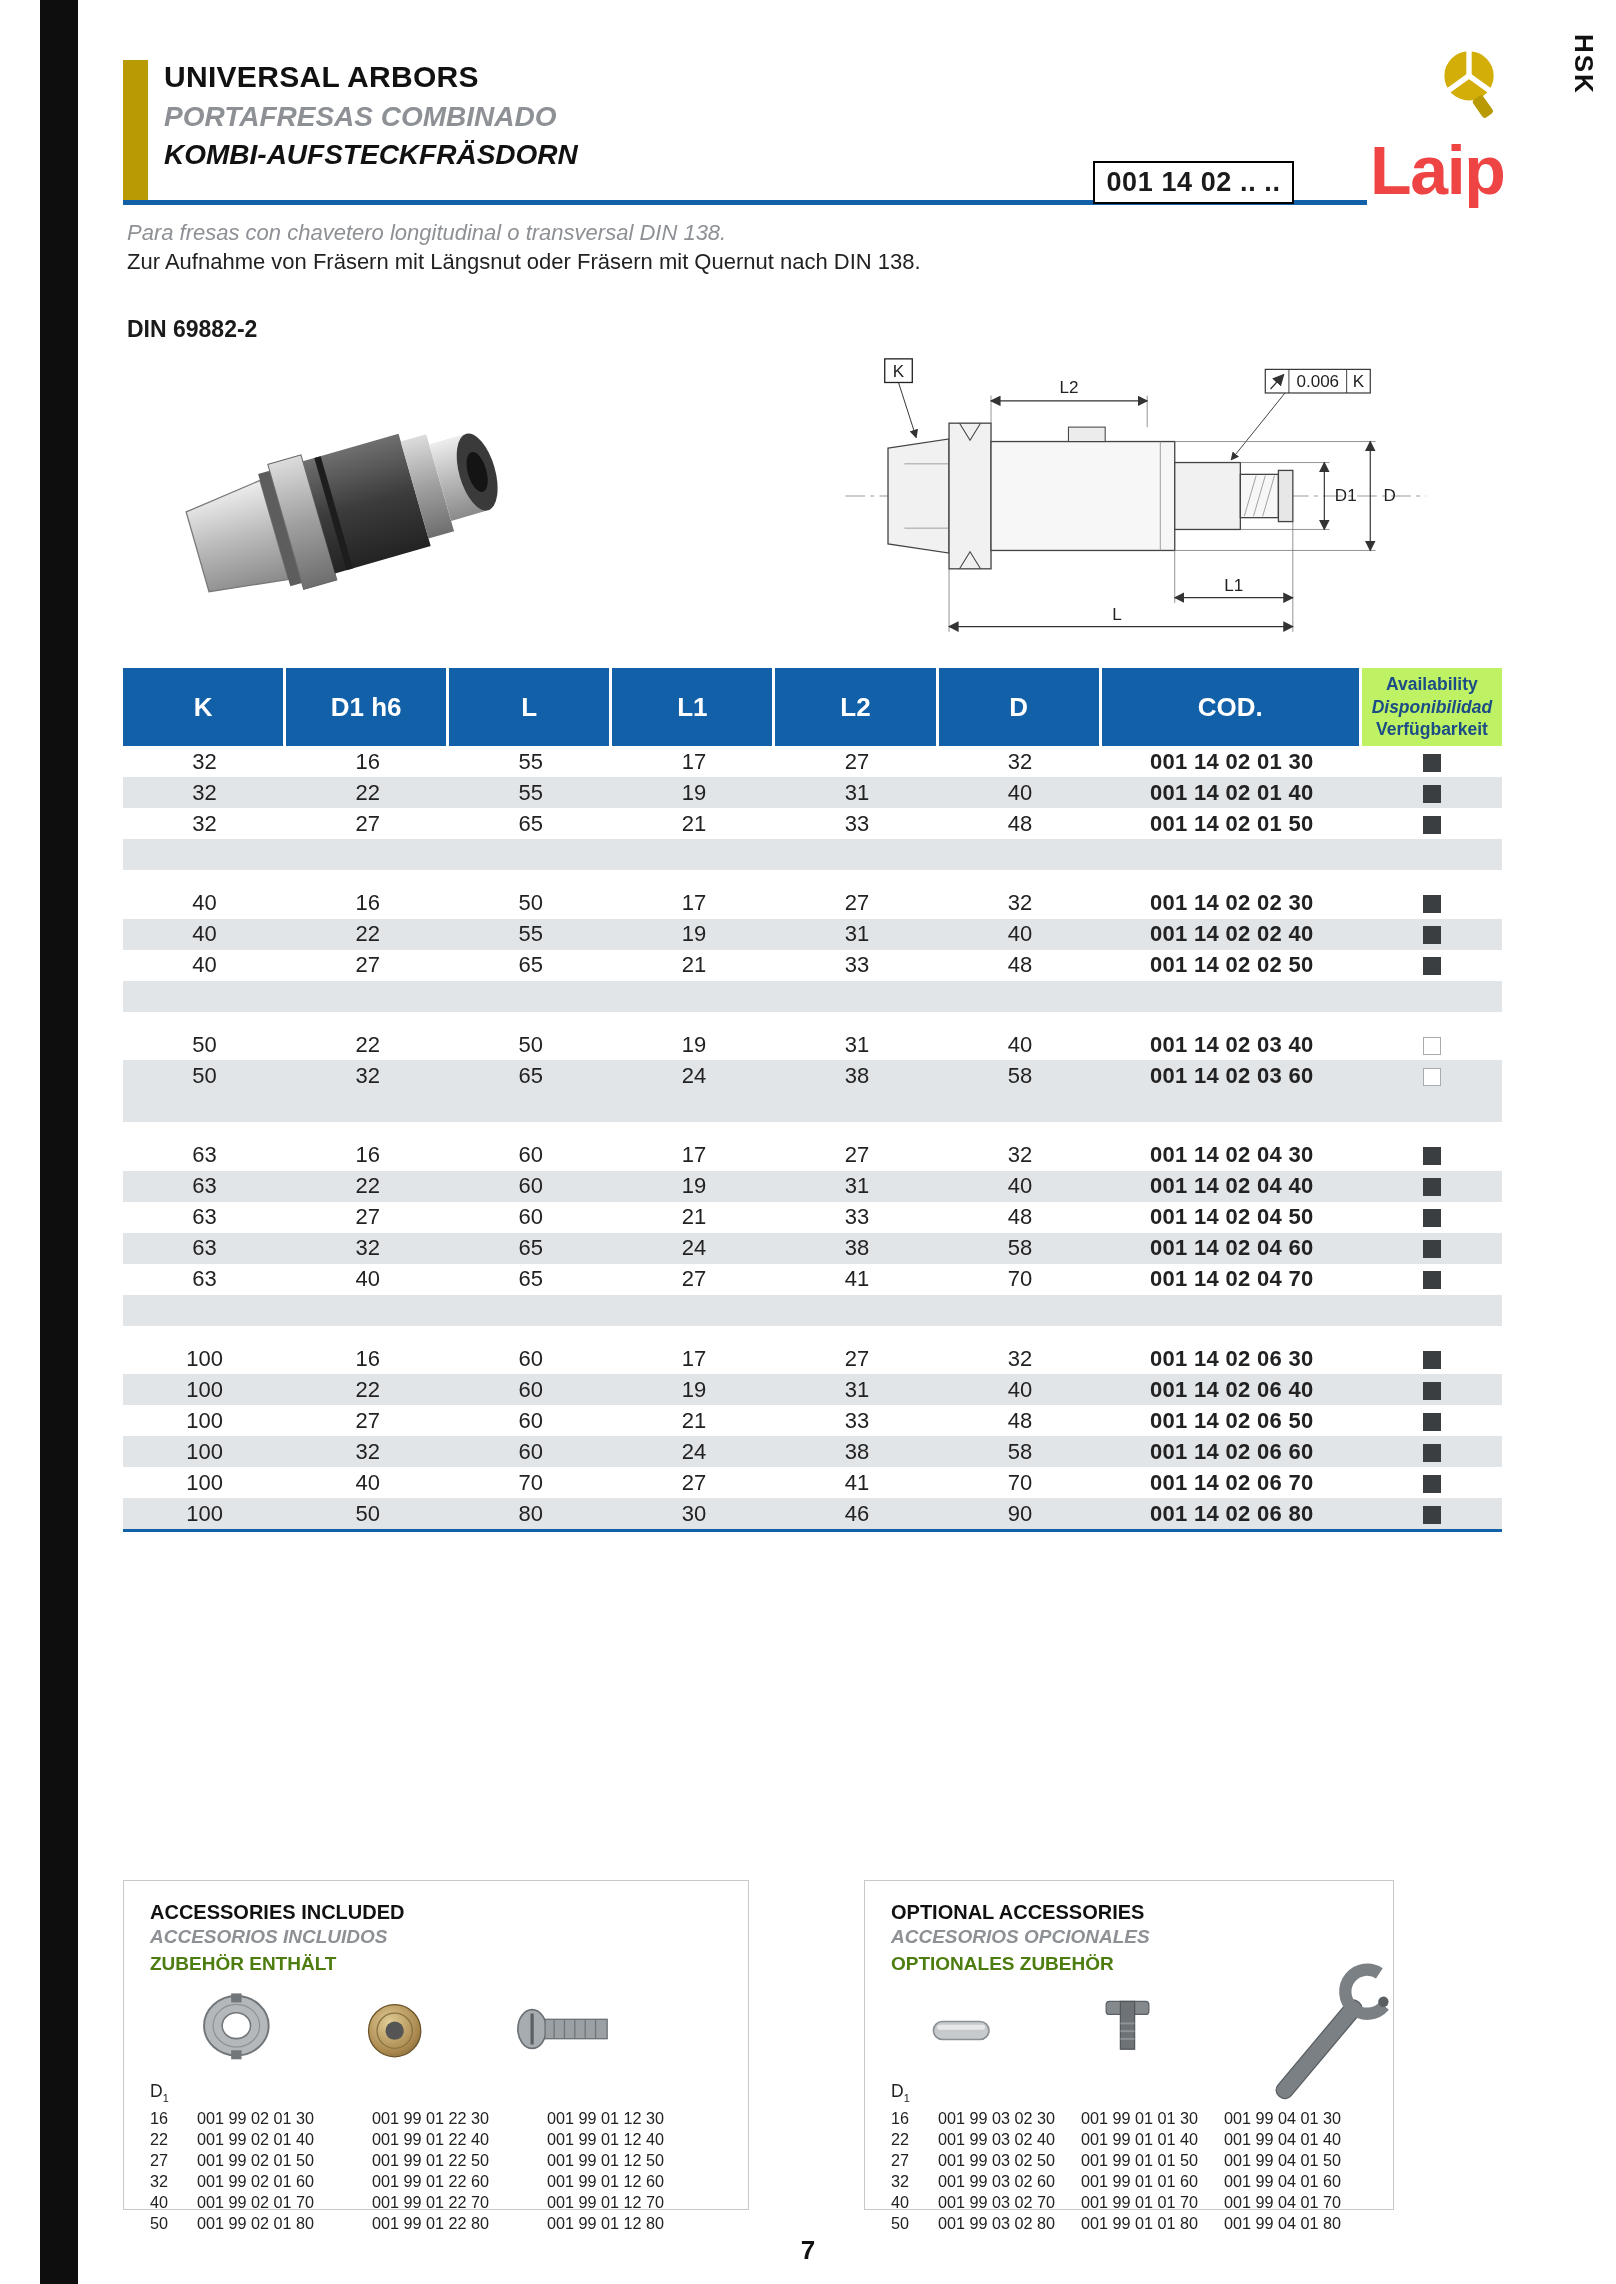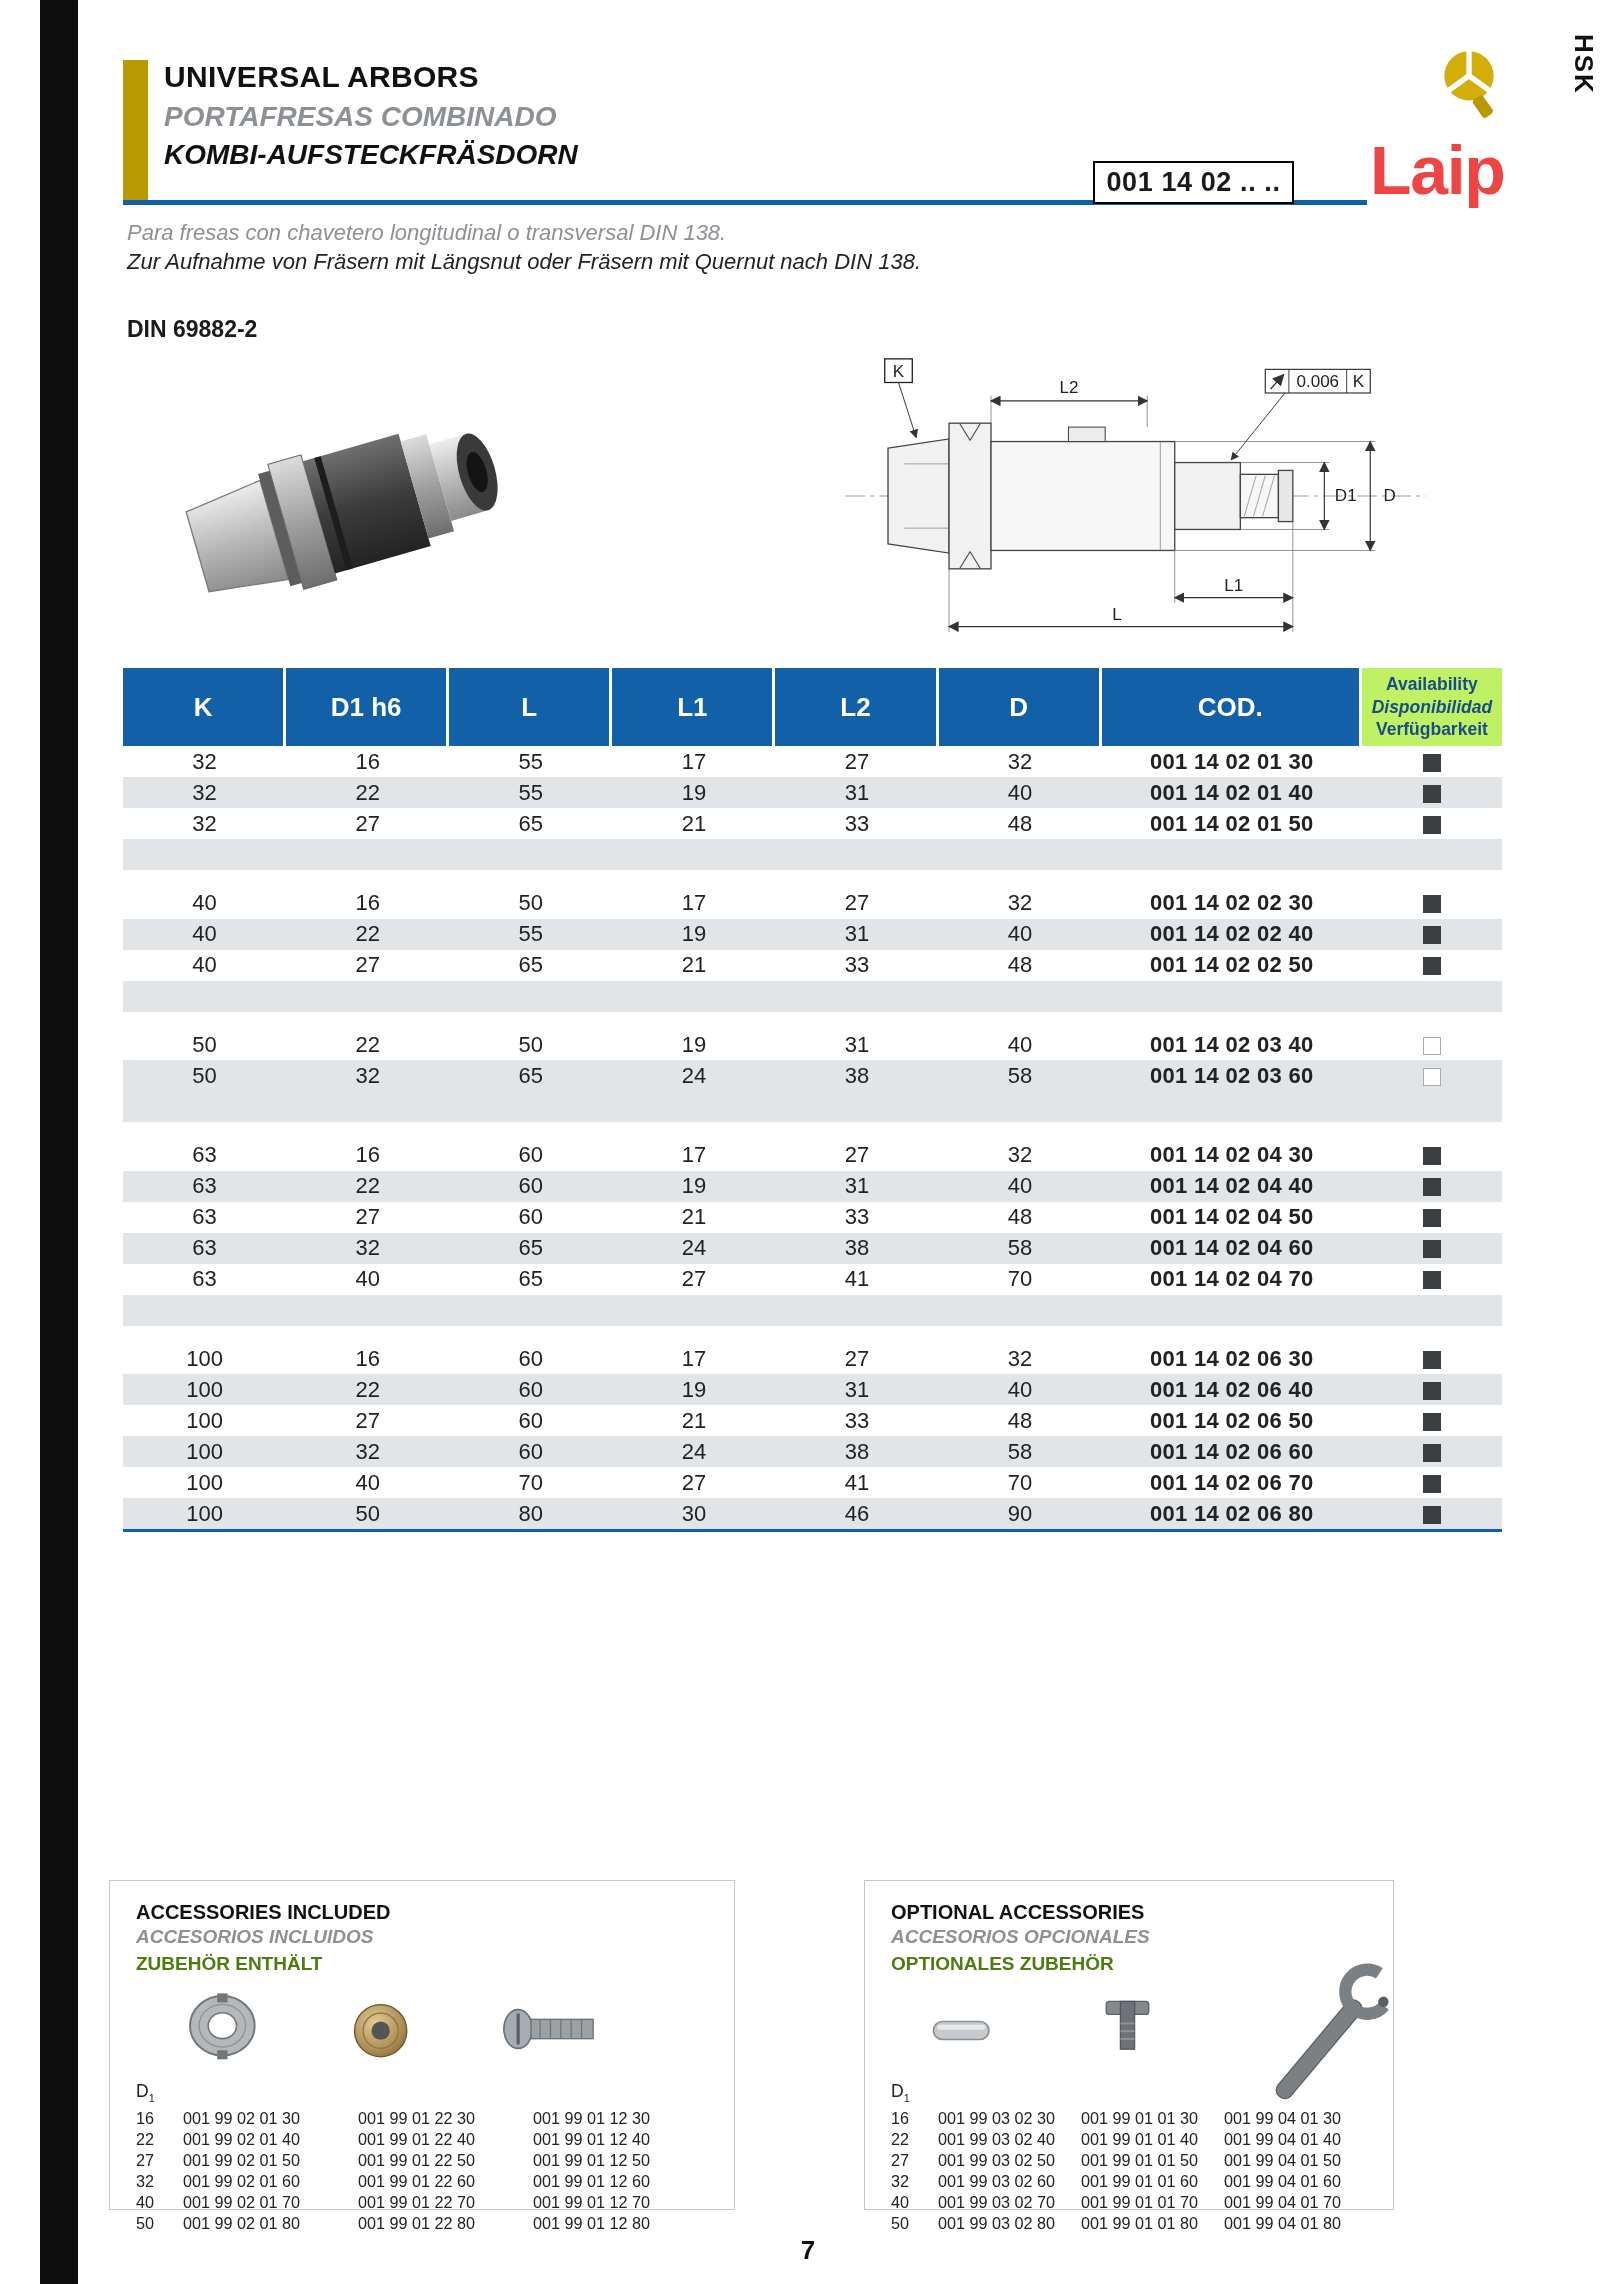--- a/index.html
+++ b/index.html
@@ -30,21 +30,21 @@
   .logo-emblem { position:absolute; right:18px; top:0; width:78px; height:77px; }
   .logo-text {
     position:absolute; left:0; bottom:0; font-size:68px; font-weight:bold;
     color:#ef4444; letter-spacing:-1.3px; line-height:1;
   }
 
   
   .description { position:absolute; left:127px; top:218px; font-size:22px; line-height:1.34; }
   .desc-en { color:#111; }
   .desc-es { color:#8d9094; font-style:italic; }
-  .desc-de { color:#222; font-style:italic; }
+  .desc-de { color:#222; }
   .standard { position:absolute; left:127px; top:316px; font-size:23px; font-weight:bold; }
 
   
   .photo { position:absolute; left:149px; top:354px; width:377px; height:312px; }
   .drawing { position:absolute; left:806px; top:335px; width:643px; height:322px; }
   .dim-text { font-size:26px; fill:#222; font-family:"Liberation Sans",sans-serif; }
 
   
   .main-table {
     position:absolute; left:123px; top:668px; width:1379px;
@@ -72,21 +72,21 @@
   .main-table tr.spacer-sm td { height:17.5px; background:#fff; }
   .sq { display:inline-block; width:18px; height:18px; vertical-align:middle; }
   .sq-filled { background:#3b3e41; }
   .sq-empty { background:#fff; border:1.9px solid #a7abb0; }
 
   
   .acc-box {
     position:absolute; top:1880px; height:330px; border:1.3px solid #c6c9cc; background:#fff;
     padding:19.5px 26px;
   }
-  .acc-left { left:109px; width:626px; }
+  .acc-left { left:123px; width:626px; }
   .acc-right { left:864px; width:530px; }
   .acc-title-en { font-size:20px; font-weight:bold; color:#111; }
   .acc-title-es { font-size:19px; font-weight:bold; font-style:italic; color:#8d9094; margin-top:2.6px; }
   .acc-title-de { font-size:19px; font-weight:bold; color:#4d7c0f; margin-top:5px; }
   .acc-icons { position:relative; height:97px; margin-top:5.2px; }
   .acc-icon { position:absolute; }
   .d1-label { font-size:17.5px; color:#222; margin:3.9px 0 3.9px 0; }
   .d1-label sub { font-size:0.62em; }
   .acc-table { width:100%; border-collapse:collapse; }
   .acc-table td { font-size:16.2px; color:#222; height:21px; vertical-align:middle; text-align:left; white-space:nowrap; }

